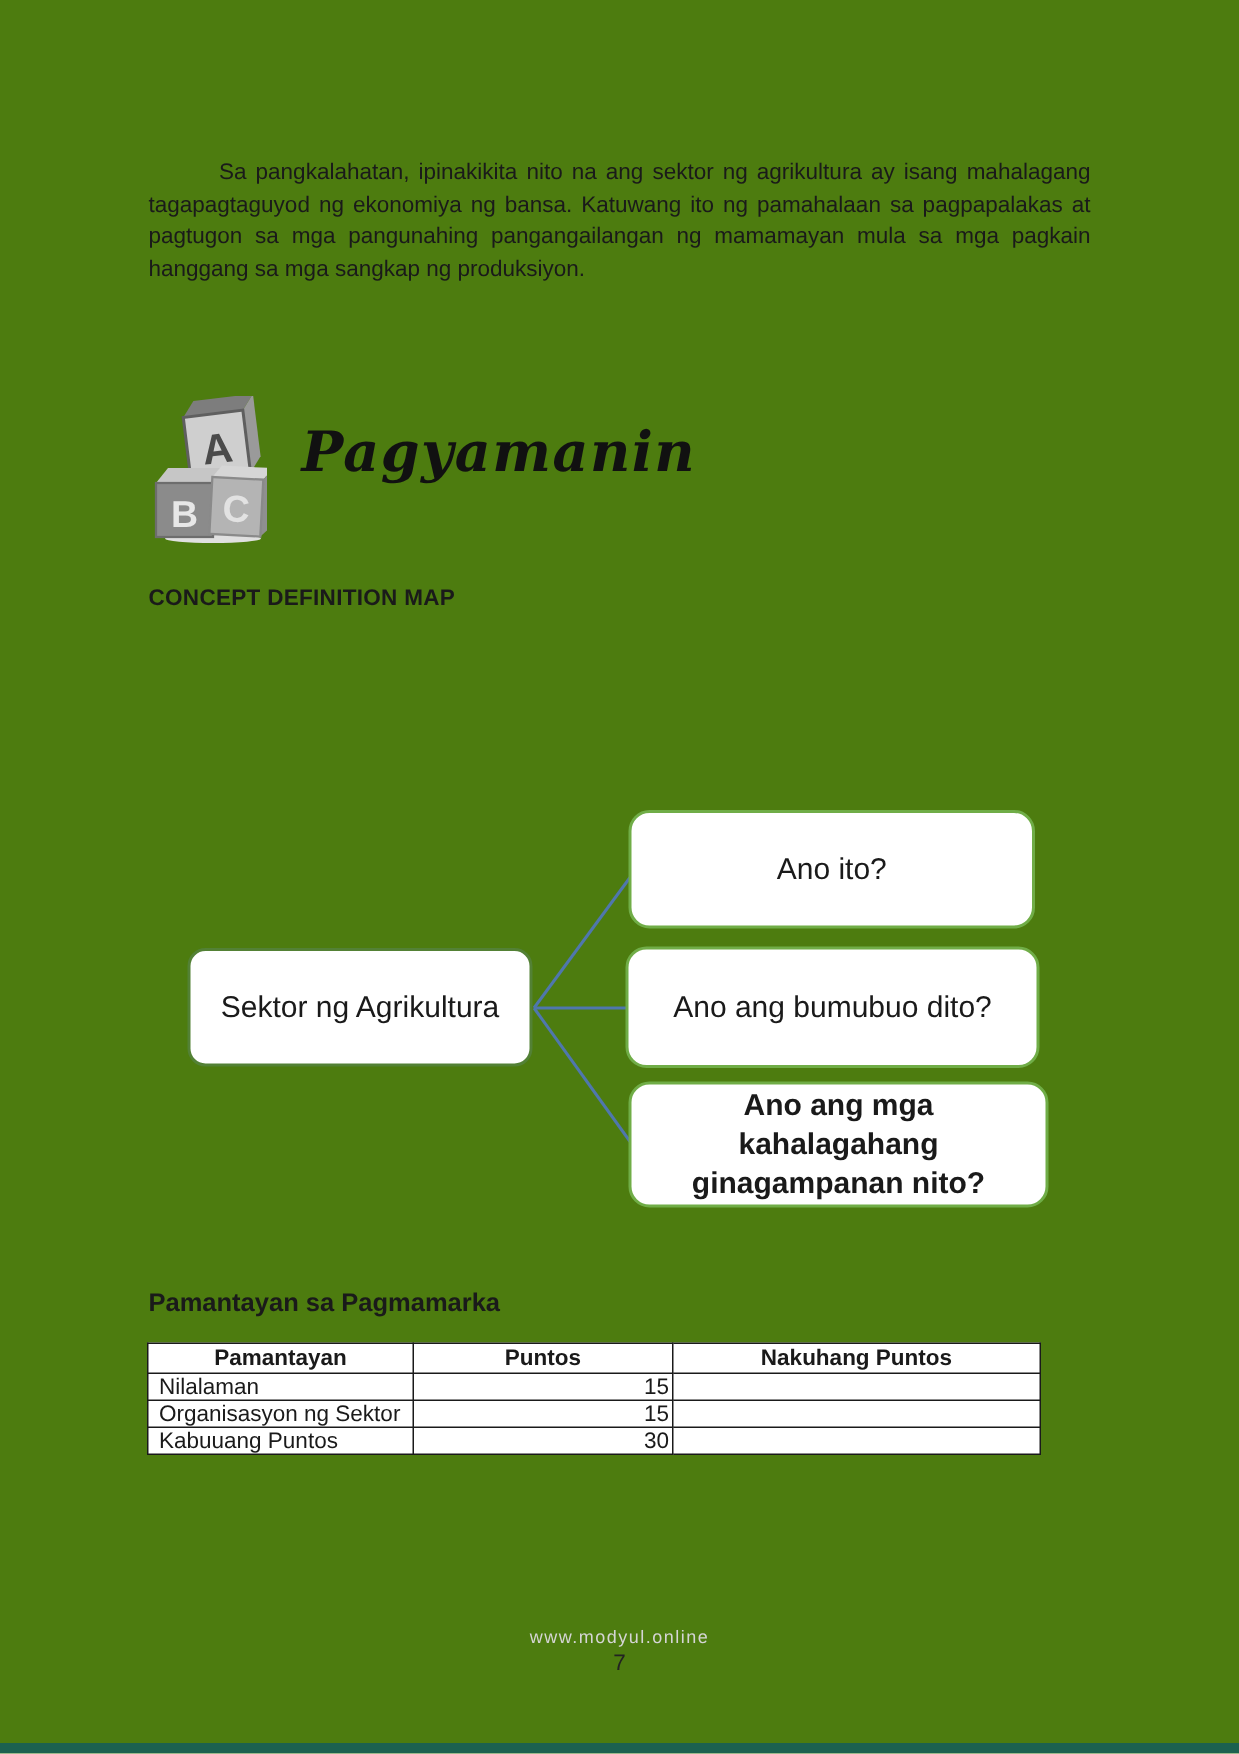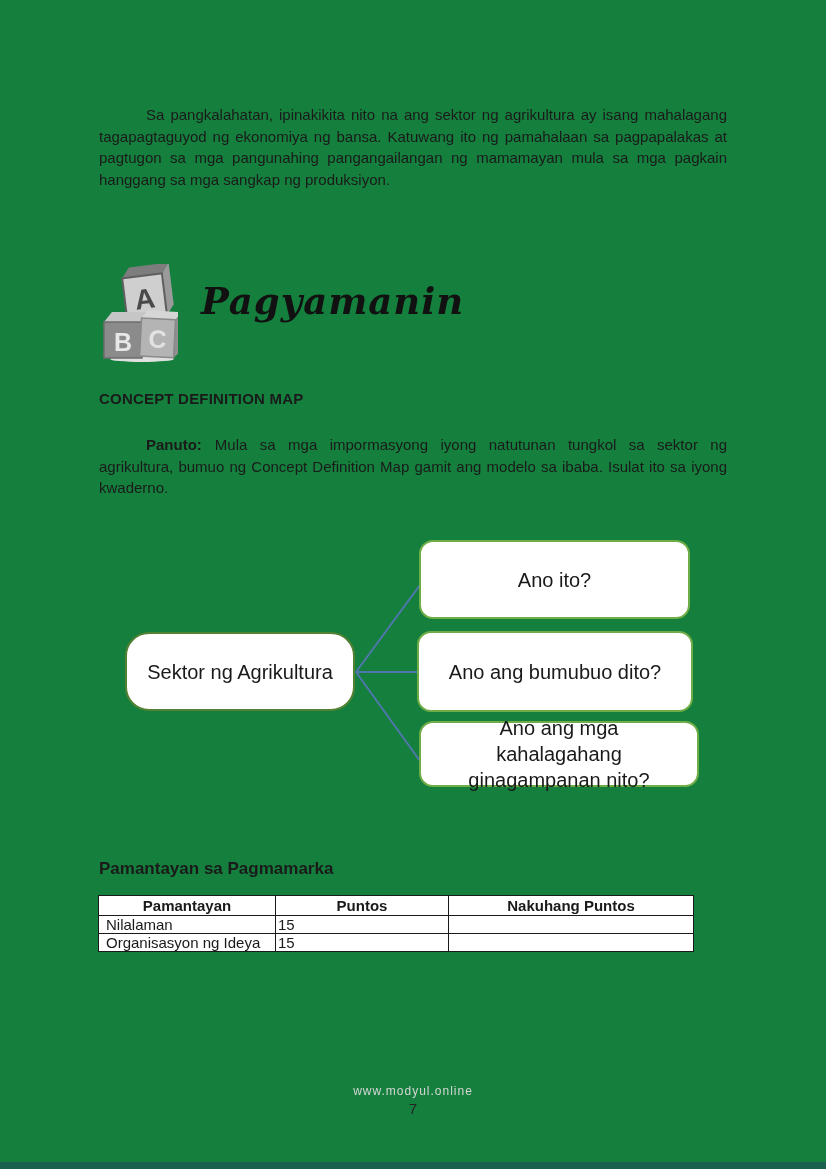--- a/index.html
+++ b/index.html
@@ -1,18 +1,18 @@
 <!DOCTYPE html>
 <html style="--center_border: #538135; --branch_border: #70ad47; --connector: #4f77ad; --watermark_gray: #d5d5d5; --footer_bar: #1c6150;"><head>
 <meta charset="utf-8">
 <style>
   html,body { margin:0; padding:0; background:#ffffff; }
   .page {
     position:relative; width:826px; height:1169px; margin:0 auto;
-    background:#15803d; overflow:hidden;
+    background:#4d7c0f; overflow:hidden;
     font-family:"Liberation Sans", sans-serif; color:#1a1a1a;
   }
   .para {
     position:absolute; text-align:justify;
     font-size:15px; line-height:21.5px;
   }
   .intro { left:99px; top:89px; width:628px; text-indent:47px; }
 
   .abc-icon { position:absolute; left:102px; top:264px; width:76px; height:100px; }
 
@@ -26,42 +26,42 @@
 
   .instructions { left:99px; top:419px; width:628px; text-indent:47px; }
   .instructions .label { font-weight:bold; margin-right:13px; }
 
   
   .node {
     position:absolute; box-sizing:border-box; background:#ffffff;
     display:flex; align-items:center; justify-content:center; text-align:center;
     font-size:20px; line-height:26px; color:#1a1a1a; padding:14px 14px;
   }
-  .center-node { border:2.5px solid var(--center_border,#538135); border-radius:24px; }
+  .center-node { border:2.5px solid var(--center_border,#538135); border-radius:12px; }
   .branch-node { border:2px solid var(--branch_border,#70ad47); border-radius:14px; }
   .n-center { left:125px; top:632px; width:230px; height:79px; }
   .n-b1 { left:419px; top:540px; width:271px; height:79px; }
   .n-b2 { left:417px; top:631px; width:276px; height:81px; }
-  .n-b3 { left:419px; top:721px; width:280px; height:66px; }
+  .n-b3 { left:419px; top:721px; width:280px; height:84px;font-weight:bold; }
 
   .connectors { position:absolute; left:350px; top:530px; width:80px; height:245px; }
   .connectors line { stroke:var(--connector,#4f77ad); stroke-width:2; fill:none; }
 
   .rubric-heading { position:absolute; left:99px; top:859px; font-size:17px; font-weight:bold; }
 
   table.rubric {
     position:absolute; left:98px; top:895px;
     border-collapse:collapse; table-layout:fixed; font-size:15px; background:#ffffff;
   }
   table.rubric th, table.rubric td {
     border:1.5px solid #1a1a1a; height:17px; overflow:hidden; white-space:nowrap;
   }
   table.rubric th { font-weight:bold; text-align:center; padding:1px 2px; }
   td.c-left { text-align:left; padding:0 2px 0 7px; }
-  td.c-center { text-align:left; padding:0 2px; }
+  td.c-center { text-align:right; padding:0 2px; }
 
   .page-number { position:absolute; left:0; top:1100px; width:100%; text-align:center; font-size:15px; color:#222222; }
   .watermark {
     position:absolute; left:0; top:1084px; width:100%; text-align:center;
     font-size:12px; letter-spacing:1px; color:var(--watermark_gray,#d5d5d5);
   }
   .footer-bar { position:absolute; left:0; bottom:0; width:100%; height:7px; background:var(--footer_bar,#1c6150); }
 </style>
 </head>
 <body>
@@ -92,21 +92,20 @@
       <polygon points="34,8 40,0 40,40 34,46" fill="#8f8f8f"></polygon>
       <rect x="0" y="8" width="34" height="38" fill="#b4b4b4" stroke="#8a8a8a" stroke-width="1.5"></rect>
       <text x="17" y="37" text-anchor="middle" font-family="Liberation Sans, sans-serif" font-size="25" font-weight="bold" fill="#e2e2e2">C</text>
     </g>
   </svg>
 
   <div class="section-heading">Pagyamanin</div>
 
   <div class="activity-title">CONCEPT DEFINITION MAP</div>
 
-  <p class="para instructions"><span class="label">Panuto:</span><span>Mula sa mga impormasyong iyong natutunan tungkol sa sektor ng agrikultura, bumuo ng Concept Definition Map gamit ang modelo sa ibaba. Isulat ito sa iyong kwaderno.</span></p>
 
   <div>
     <svg class="connectors" viewBox="0 0 80 245" aria-hidden="true">
       <line x1="6" y1="142" x2="70" y2="55"></line>
       <line x1="6" y1="142" x2="68" y2="142"></line>
       <line x1="6" y1="142" x2="70" y2="231"></line>
     </svg>
     <div class="node center-node n-center">Sektor ng Agrikultura</div>
     <div class="node branch-node n-b1">Ano ito?</div>
     <div class="node branch-node n-b2">Ano ang bumubuo dito?</div>
@@ -128,22 +127,27 @@
         <th>Nakuhang Puntos</th>
       </tr>
     </thead>
     <tbody>
       <tr>
         <td class="c-left">Nilalaman</td>
         <td class="c-center">15</td>
         <td class="c-center"></td>
       </tr>
       <tr>
-        <td class="c-left">Organisasyon ng Ideya</td>
+        <td class="c-left">Organisasyon ng Sektor</td>
         <td class="c-center">15</td>
+        <td class="c-center"></td>
+      </tr>
+      <tr>
+        <td class="c-left">Kabuuang Puntos</td>
+        <td class="c-center">30</td>
         <td class="c-center"></td>
       </tr>
     </tbody>
   </table>
 
   <div class="page-number">7</div>
   <div class="watermark">www.modyul.online</div>
   <div class="footer-bar"></div>
 
 </div>

